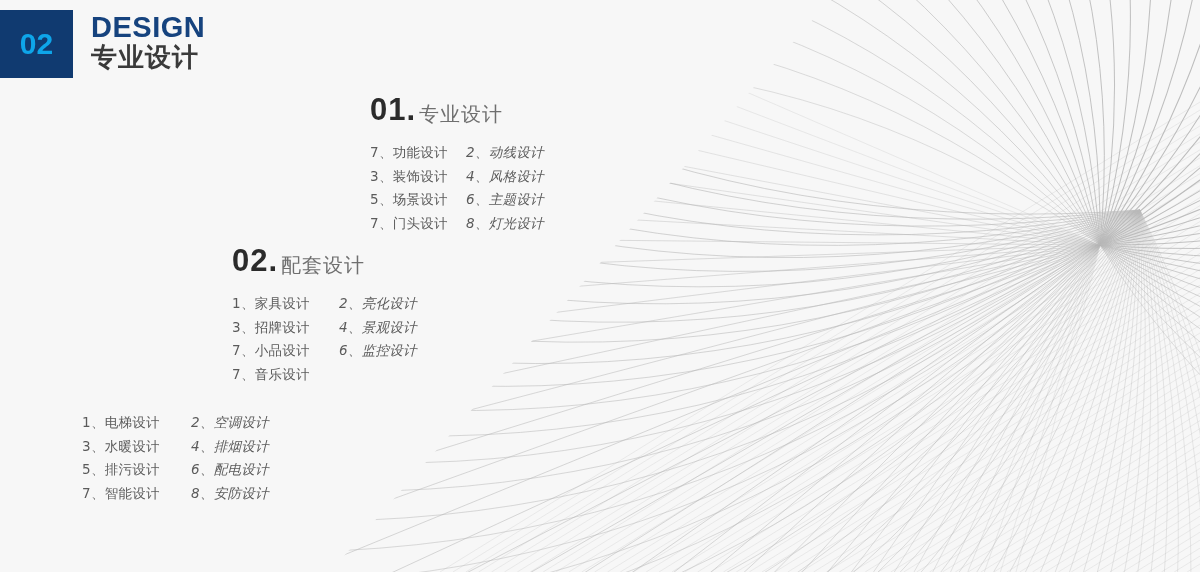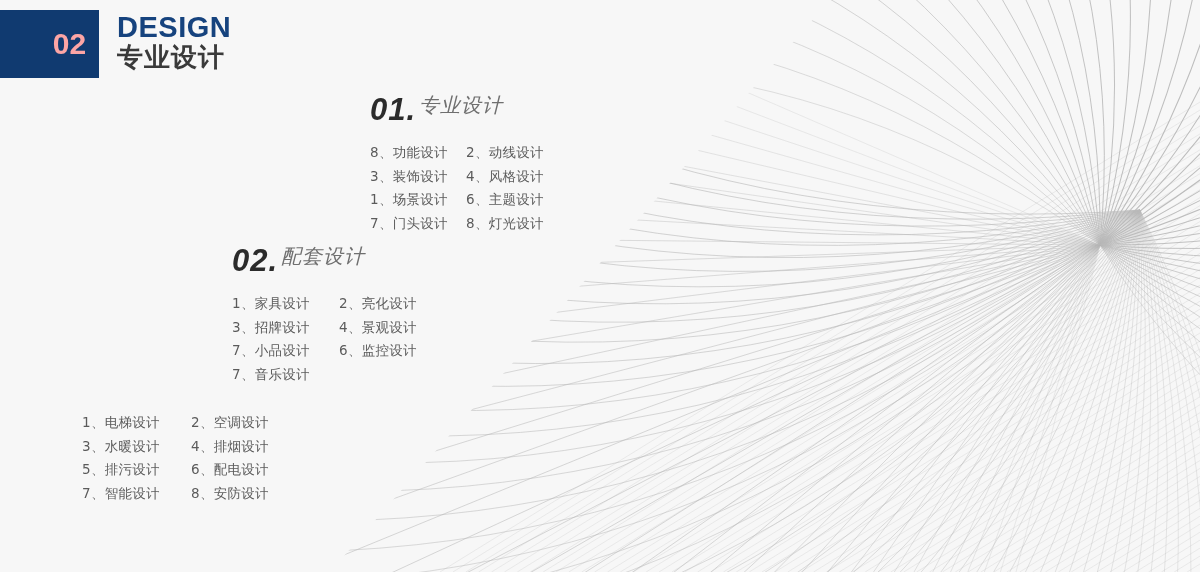--- a/index.html
+++ b/index.html
@@ -40,32 +40,31 @@
   
   .header {
     position: absolute;
     left: 0;
     top: 10px;
     z-index: 5;
     display: flex;
     align-items: flex-start;
   }
   .badge-num {
-    width: 59px;
+    width: 73px;
     height: 68px;
     background: #103a70;
-    color: #fca5a5;
+    color: #0ea5e9;
     font-size: 30px;
     font-weight: bold;
     display: flex;
     align-items: center;
     justify-content: center;
     letter-spacing: 0px;
     line-height: 1;
-    padding-left: 40px;
   }
   .header-text {
     margin-left: 18px;
     padding-top: 2px;
   }
   .header-en {
     font-size: 29px;
     font-weight: bold;
     color: #16437e;
     letter-spacing: 0.5px;
@@ -82,23 +81,22 @@
     font-family: "DejaVu Sans", "Liberation Sans", sans-serif;
   }
 
   
   .block {
     position: absolute;
     z-index: 4;
   }
   .block-title {
     display: flex;
-    align-items: flex-start;
+    align-items: flex-end;
     white-space: nowrap;
-    font-style: italic;
   }
   .block-num {
     font-size: 31px;
     font-weight: bold;
     color: #2b2b2b;
     letter-spacing: 1px;
     font-family: "Liberation Sans", "DejaVu Sans", sans-serif;
   }
   .block-name {
     font-size: 20px;
@@ -115,21 +113,21 @@
     white-space: nowrap;
     line-height: 23.5px;
     font-size: 13.5px;
     color: #5b5b5b;
     letter-spacing: 0.3px;
     font-family: "DejaVu Sans", "Liberation Sans", sans-serif;
   }
   .list-cell {
     width: 97px;
   }
-  .list-cell:last-child { width: auto; }
+  .list-cell:last-child { width: auto; font-style: italic; }
 
   
   #block-01 { left: 370px; top: 92px; }
   #block-01 .block-list { padding-left: 0px; }
   #block-01 .list-row { padding-left: 0px; }
   #block-01 .list-cell { width: 96px; }
 
   #block-02 { left: 232px; top: 243px; }
   #block-02 .list-row { padding-left: -0px; }
   #block-02 .list-cell { width: 107px; }
@@ -377,29 +375,29 @@
     </div>
   </div>
 
   <div class="block" id="block-01">
     <div class="block-title">
       <span class="block-num">01.</span>
       <span class="block-name">专业设计</span>
     </div>
     <div class="block-list">
       <div class="list-row">
-        <span class="list-cell">8、功能设计</span>
+        <span class="list-cell">7、功能设计</span>
         <span class="list-cell">2、动线设计</span>
       </div>
       <div class="list-row">
         <span class="list-cell">3、装饰设计</span>
         <span class="list-cell">4、风格设计</span>
       </div>
       <div class="list-row">
-        <span class="list-cell">1、场景设计</span>
+        <span class="list-cell">5、场景设计</span>
         <span class="list-cell">6、主题设计</span>
       </div>
       <div class="list-row">
         <span class="list-cell">7、门头设计</span>
         <span class="list-cell">8、灯光设计</span>
       </div>
     </div>
   </div>
 
   <div class="block" id="block-02">

